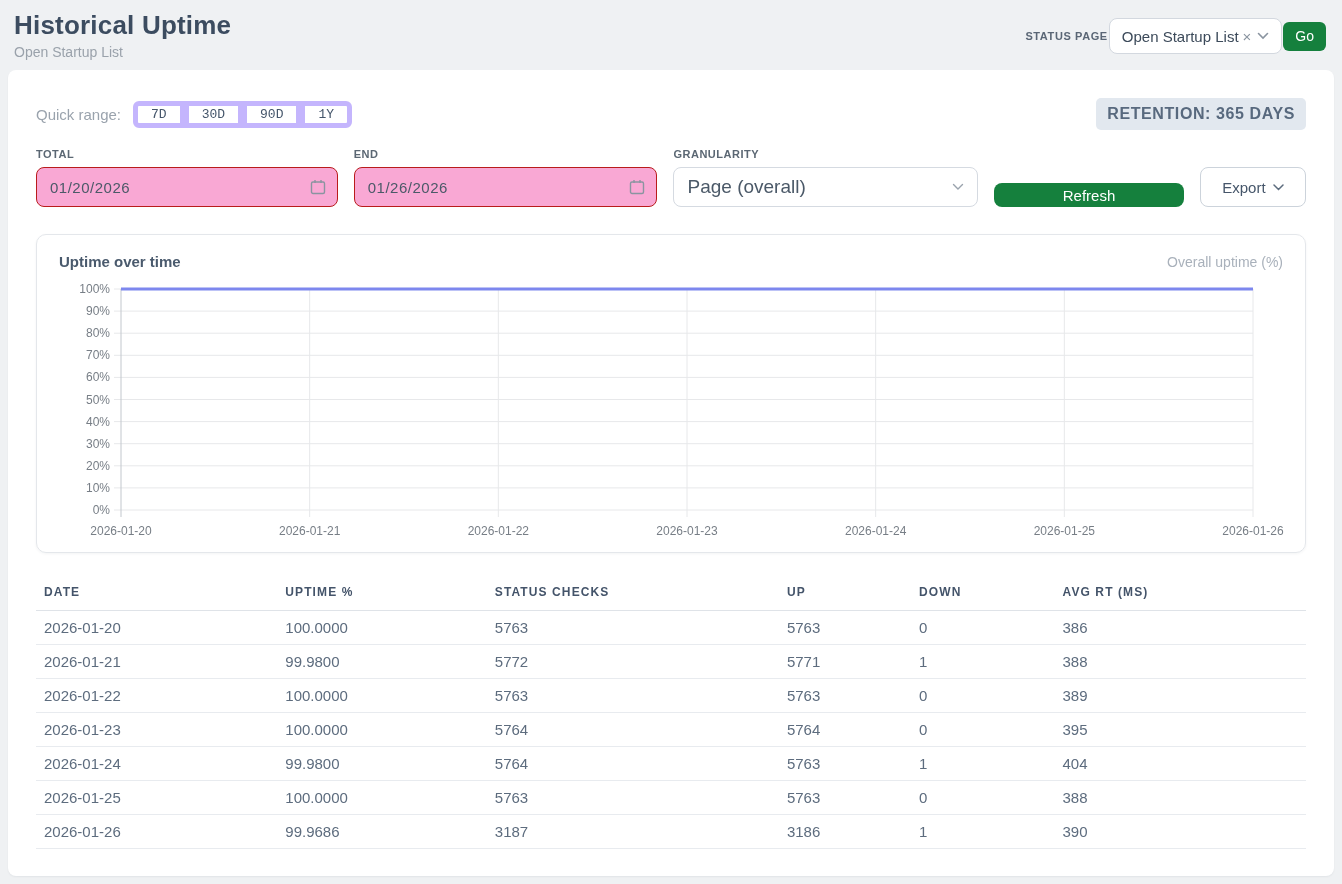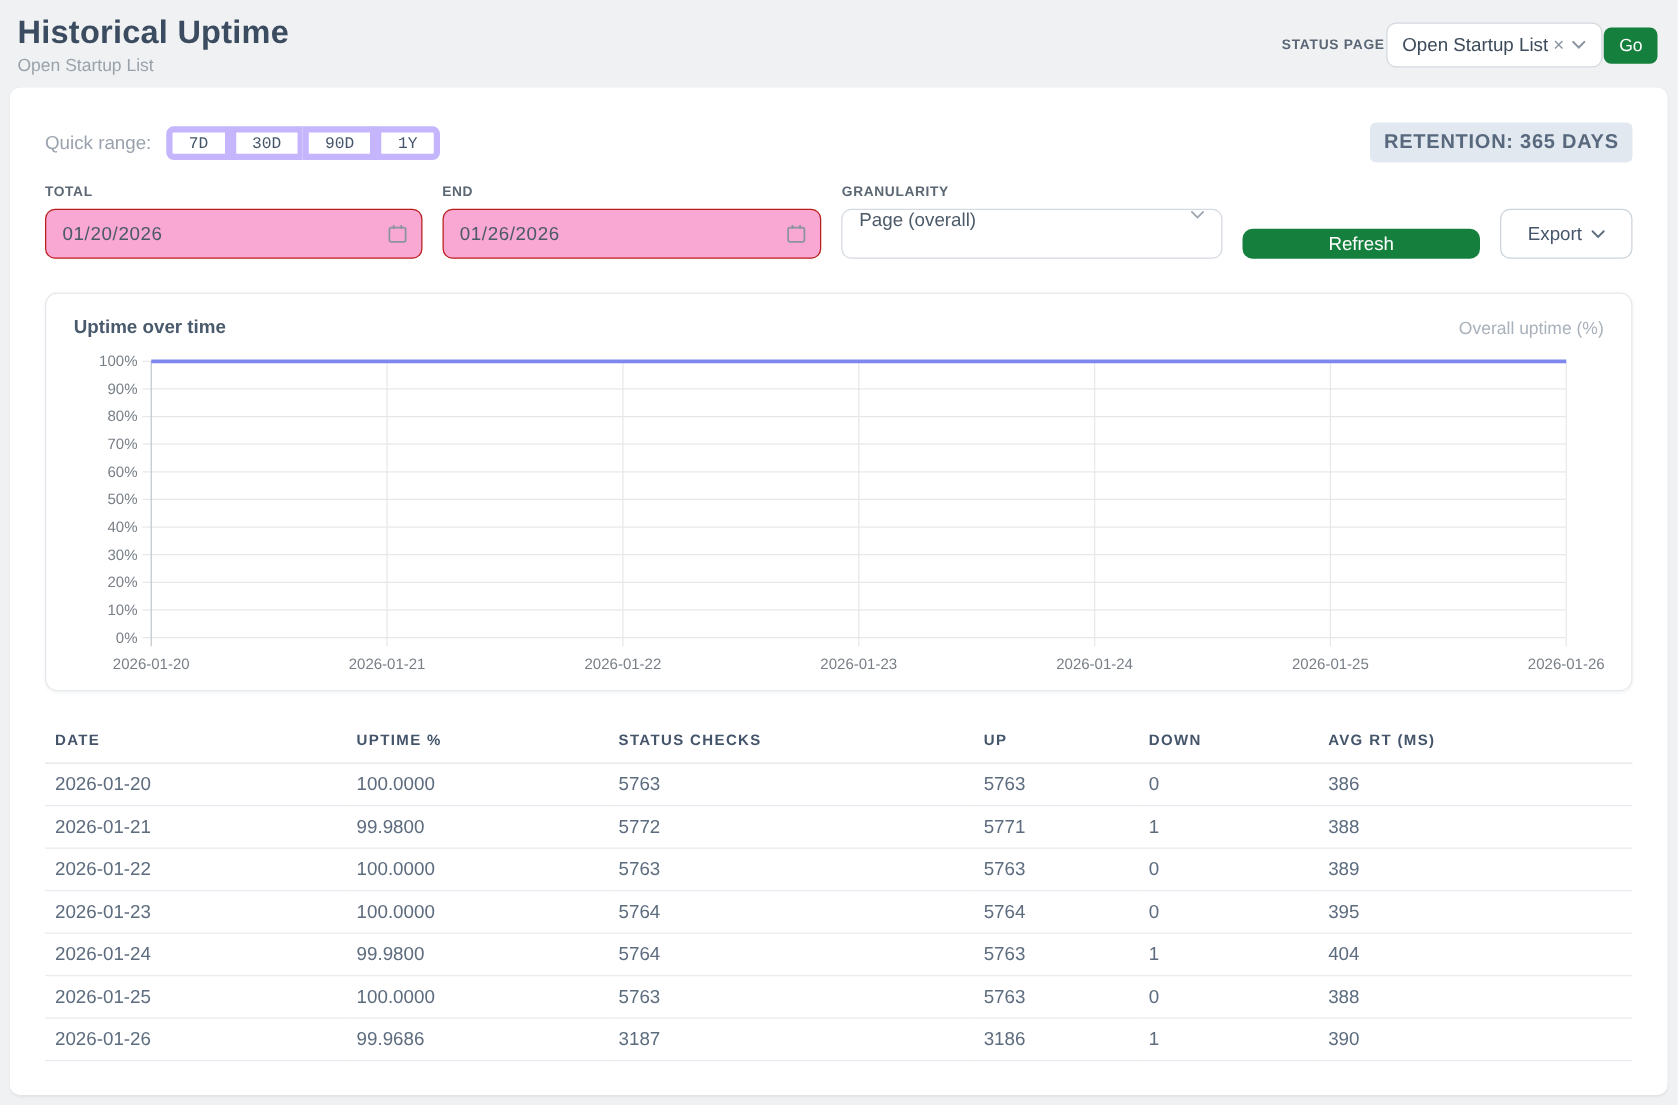--- a/index.html
+++ b/index.html
@@ -62,22 +62,22 @@
   .input-wrap { position: relative; }
   .text-input {
     width: 100%; height: 40px; border: 1px solid #b91c1c; border-radius: 8px;
     padding: 0 36px 0 13px; font-size: 15px; color: #4b5968;
     font-family: inherit; letter-spacing: .5px; background: #f9a8d4; outline: none;
   }
   .input-icon { position: absolute; right: 12px; top: 12px; cursor: pointer; display: inline-flex; }
   .w-start { width: 304px; } .w-end { width: 306px; } .w-gran { width: 307px; }
   .gran-select {
     height: 40px; border: 1px solid #d5dae1; border-radius: 8px;
-    display: flex; padding: 0 13px; cursor: pointer;
-    font-size: 15px; color: #4b5968; background: #fff; gap: 44px;
+    display: flex; align-items: center; padding: 0 13px; cursor: pointer;
+    font-size: 19px; color: #4b5968; background: #fff; gap: 44px;
   }
   .gran-select .chev { margin-left: auto; }
   .btn-refresh { width: 191px; height: 24px; border-radius: 8px; font-size: 15px; margin-left: auto; }
   .btn-export {
     width: 107px; height: 40px; border-radius: 8px; background: #fff;
     border: 1px solid #ccd3db; color: #46566a; font-size: 15px; font-family: inherit;
     display: inline-flex; align-items: center; justify-content: center; gap: 7px; cursor: pointer;
   }
   
   .chart-card {

